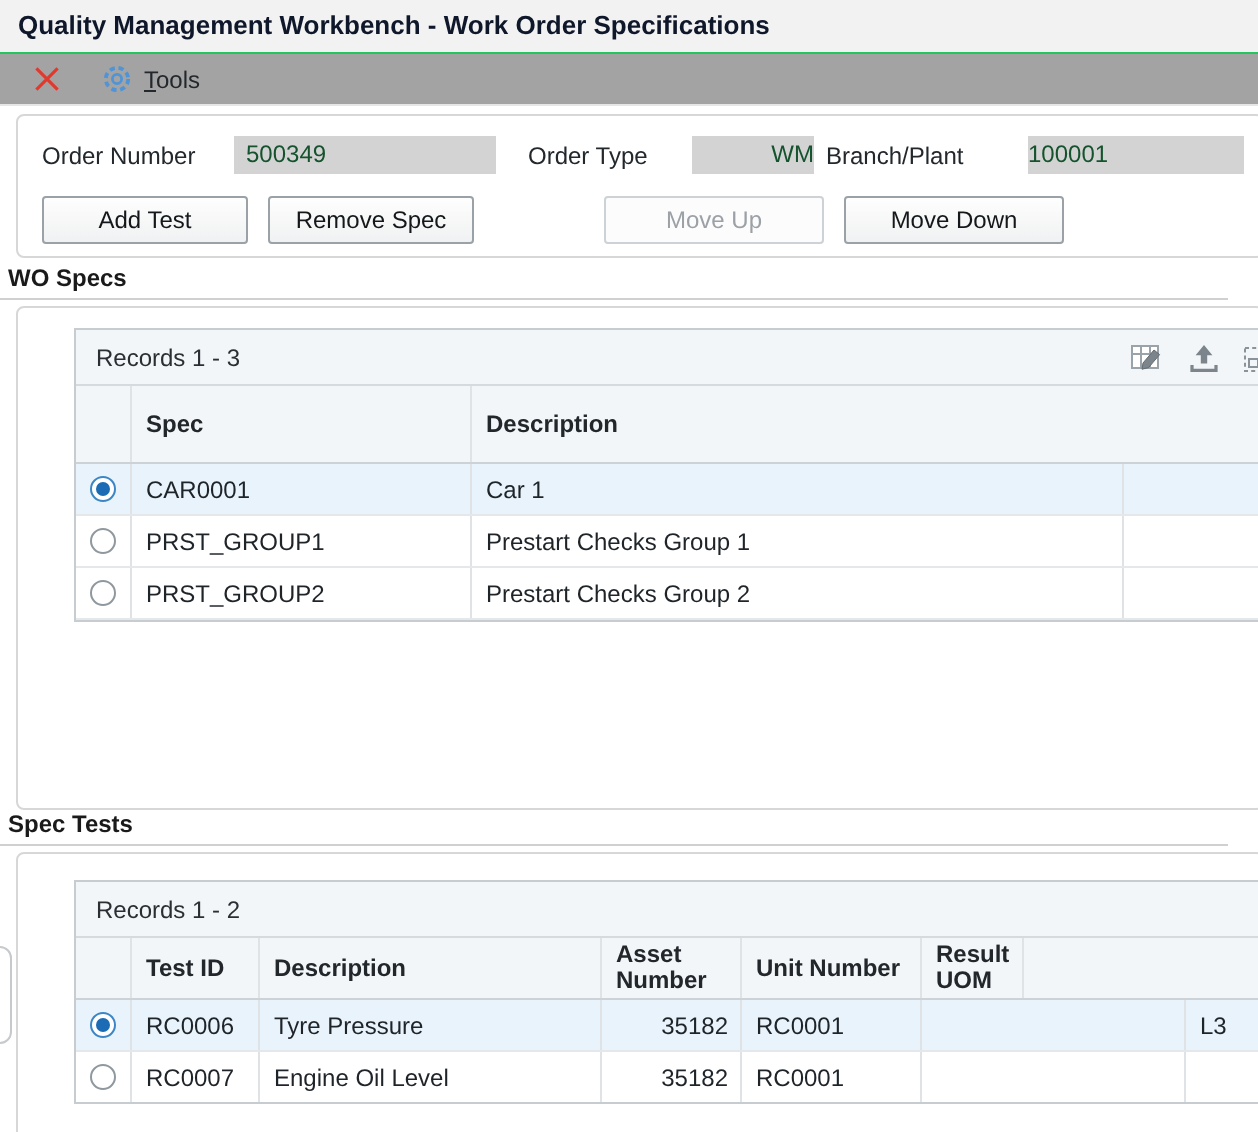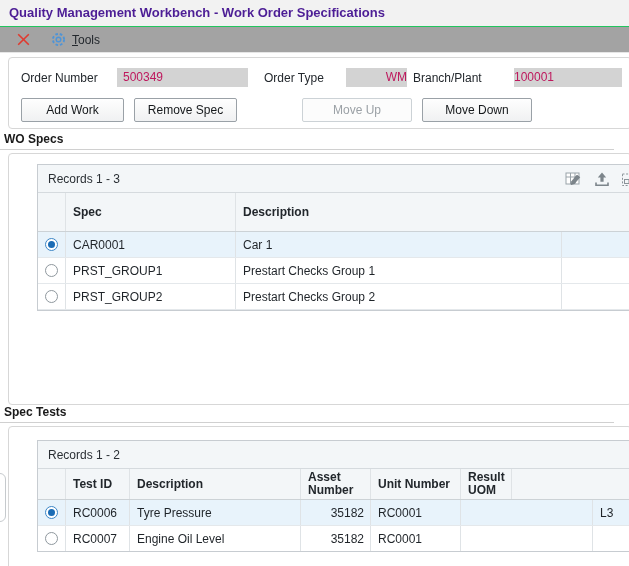--- a/index.html
+++ b/index.html
@@ -2,35 +2,35 @@
 <html><head>
 <meta charset="utf-8">
 <style>
   html,body{margin:0;padding:0;background:#fff;}
   #screen{position:relative;width:629px;height:566px;overflow:hidden;background:#fff;
           font-family:"Liberation Sans",sans-serif;font-size:12px;color:#1f2429;}
 
   
   .titlebar{position:absolute;left:0;top:0;right:0;height:26px;background:#f2f2f2;
             border-bottom:2px solid #22c55e;font-weight:bold;font-size:13px;line-height:26px;
-            padding-left:9px;color:#4c1d95;}
+            padding-left:9px;color:#0f172a;}
 
   
   .mtoolbar{position:absolute;left:0;top:27px;right:0;height:25px;background:#a3a3a3;
             border-bottom:1px solid #e6e6e6;display:flex;align-items:center;}
   .mtoolbar .close-btn{margin-left:15px;cursor:pointer;display:flex;}
   .tools-group{margin-left:18px;display:flex;align-items:center;gap:5px;cursor:pointer;}
   .tools-label{color:#23282d;}
   .tools-label::first-letter{text-decoration:underline;}
 
   
   .form-box{position:absolute;left:8px;top:57px;right:-3px;height:70px;border:1px solid #d7d7d7;
             border-radius:4px;background:#fff;}
   .flabel{position:absolute;top:13px;color:#23282d;}
-  .ffield{position:absolute;top:10px;height:19px;background:#d3d3d3;color:#be185d;
+  .ffield{position:absolute;top:10px;height:19px;background:#d3d3d3;color:#14532d;
           line-height:19px;font-size:12px;}
   .btn{position:absolute;top:40px;height:24px;background:linear-gradient(#fefefe,#f0f1f2);
        border:1px solid #9aa1a7;border-radius:2px;font-size:12px;color:#15181b;text-align:center;
        line-height:22px;cursor:pointer;box-sizing:border-box;}
   .btn.disabled{border-color:#ccd2d6;color:#9ba1a6;background:#fcfcfc;cursor:default;}
 
   
   .section-label{position:absolute;left:0;right:15px;height:17px;border-bottom:1px solid #d0d0d0;
                  font-weight:bold;padding-left:4px;color:#1a1a1a;}
   #sec1{top:132px;}  #sec2{top:405px;}
@@ -100,21 +100,21 @@
   </div>
 
   <div class="form-box">
     <span class="flabel" style="left:12px;">Order Number</span>
     <span class="ffield" style="left:108px;width:125px;padding-left:6px;">500349</span>
     <span class="flabel" style="left:255px;">Order Type</span>
     <span class="ffield" style="left:337px;width:61px;text-align:right;">WM</span>
     <span class="flabel" style="left:404px;">Branch/Plant</span>
     <span class="ffield" style="left:505px;width:108px;">100001</span>
 
-    <div class="btn" style="left:12px;width:103px;">Add Work</div>
+    <div class="btn" style="left:12px;width:103px;">Add Test</div>
     <div class="btn" style="left:125px;width:103px;">Remove Spec</div>
     <div class="btn disabled" style="left:293px;width:110px;">Move Up</div>
     <div class="btn" style="left:413px;width:110px;">Move Down</div>
   </div>
 
   <div class="section-label" id="sec1">WO Specs</div>
   <div class="group-box" id="gb1">
     <div class="grid" id="grid1">
       <div class="grid-toolbar">
         <span class="records">Records 1 - 3</span>

